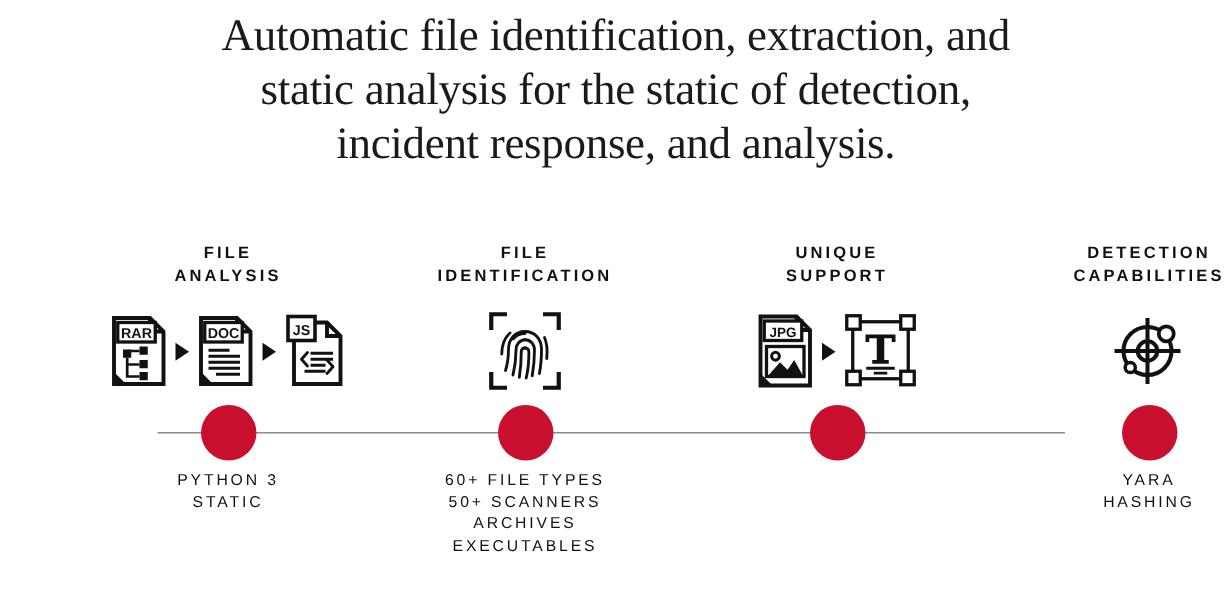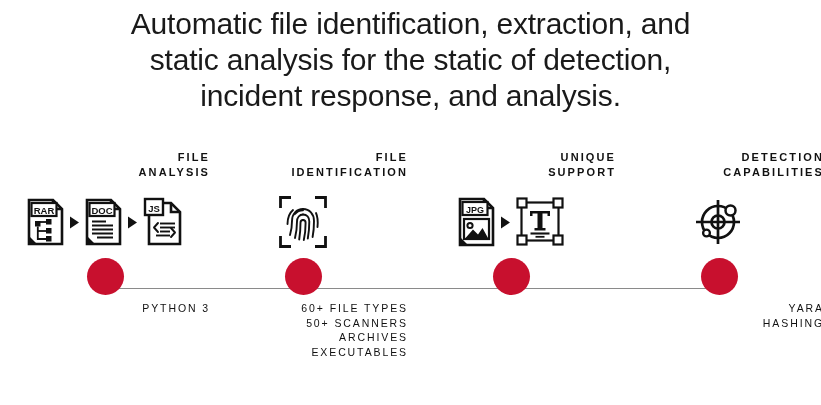--- a/index.html
+++ b/index.html
@@ -21,45 +21,46 @@
     left: 0;
     top: 6px;
     width: 821px;
     text-align: center;
     color: #1a1a1a;
     font-size: 30px;
     line-height: 36px;
     font-weight: 400;
     letter-spacing: -0.2px;
   }
-  .headline .hl-line { display: block; white-space: nowrap; }
+  .headline .hl-line { display: block; white-space: nowrap; font-family: Liberation Serif, serif; }
 
   
   .timeline {
     position: absolute;
     left: 0;
     top: 150px;
     width: 821px;
     height: 250px;
   }
   .track {
     position: absolute;
     left: 105px;
     top: 138px;
     width: 605px;
     height: 1px;
     background: #8a8a8a;
   }
 
   .node {
     position: absolute;
-    top: 0;
+    top: 12px;
     width: 210px;
     margin-left: -105px;
-    text-align: right;
+    text-align: center;
+    padding-left: 47px;
   }
 
   .node-title {
     font-size: 11px;
     font-weight: bold;
     letter-spacing: 2.1px;
     color: #111111;
     line-height: 15px;
     text-transform: uppercase;
   }
@@ -182,20 +183,21 @@
         </g>
       </svg>
     </div>
 
     <div class="dot-zone">
       <div class="dot"></div>
     </div>
 
     <div class="node-caption">
       <span class="c-line">PYTHON 3</span>
+      <span class="c-line">STATIC</span>
     </div>
   </div>
 
   <div class="node" style="left:303px;">
     <div class="node-title">
       <span class="t-line">FILE</span>
       <span class="t-line">IDENTIFICATION</span>
     </div>
 
     <div class="icon-zone">

